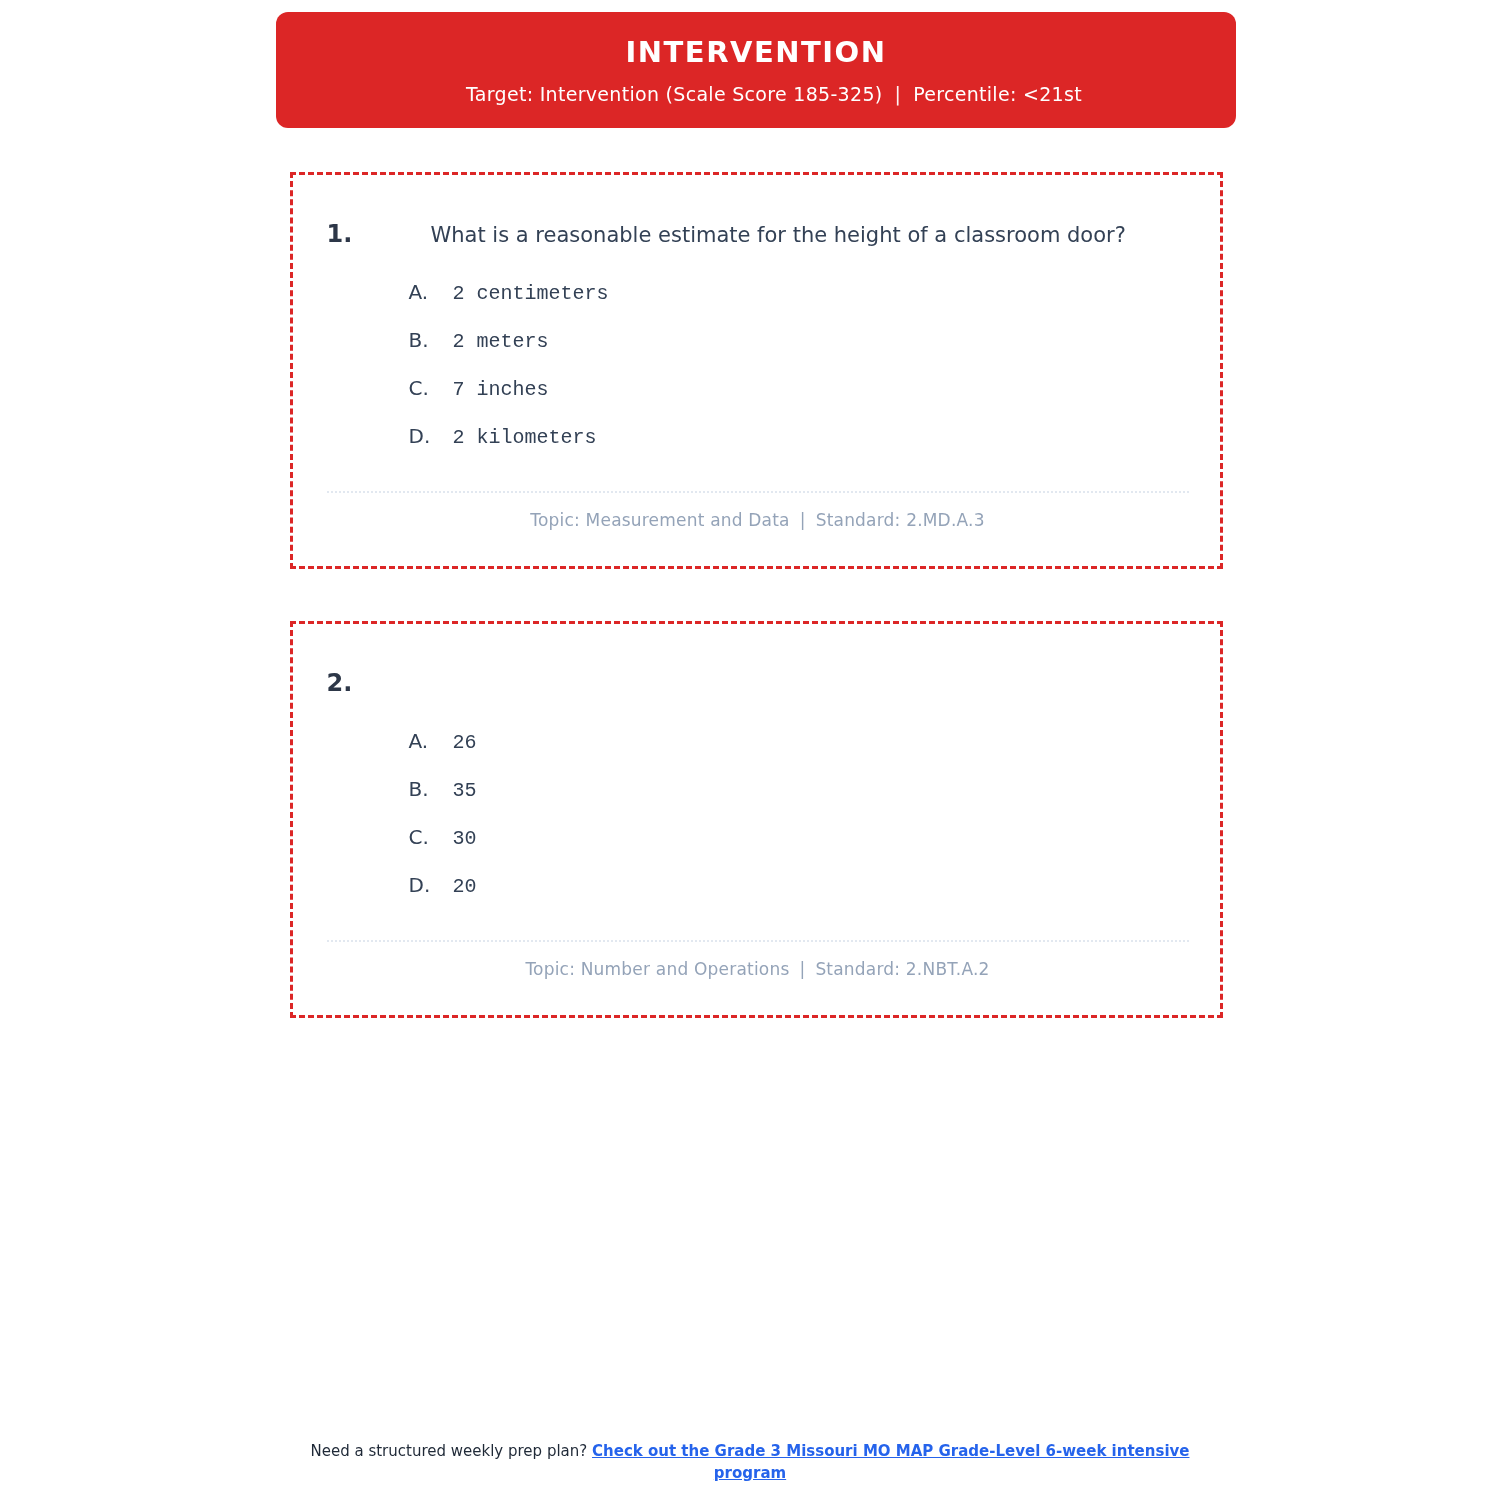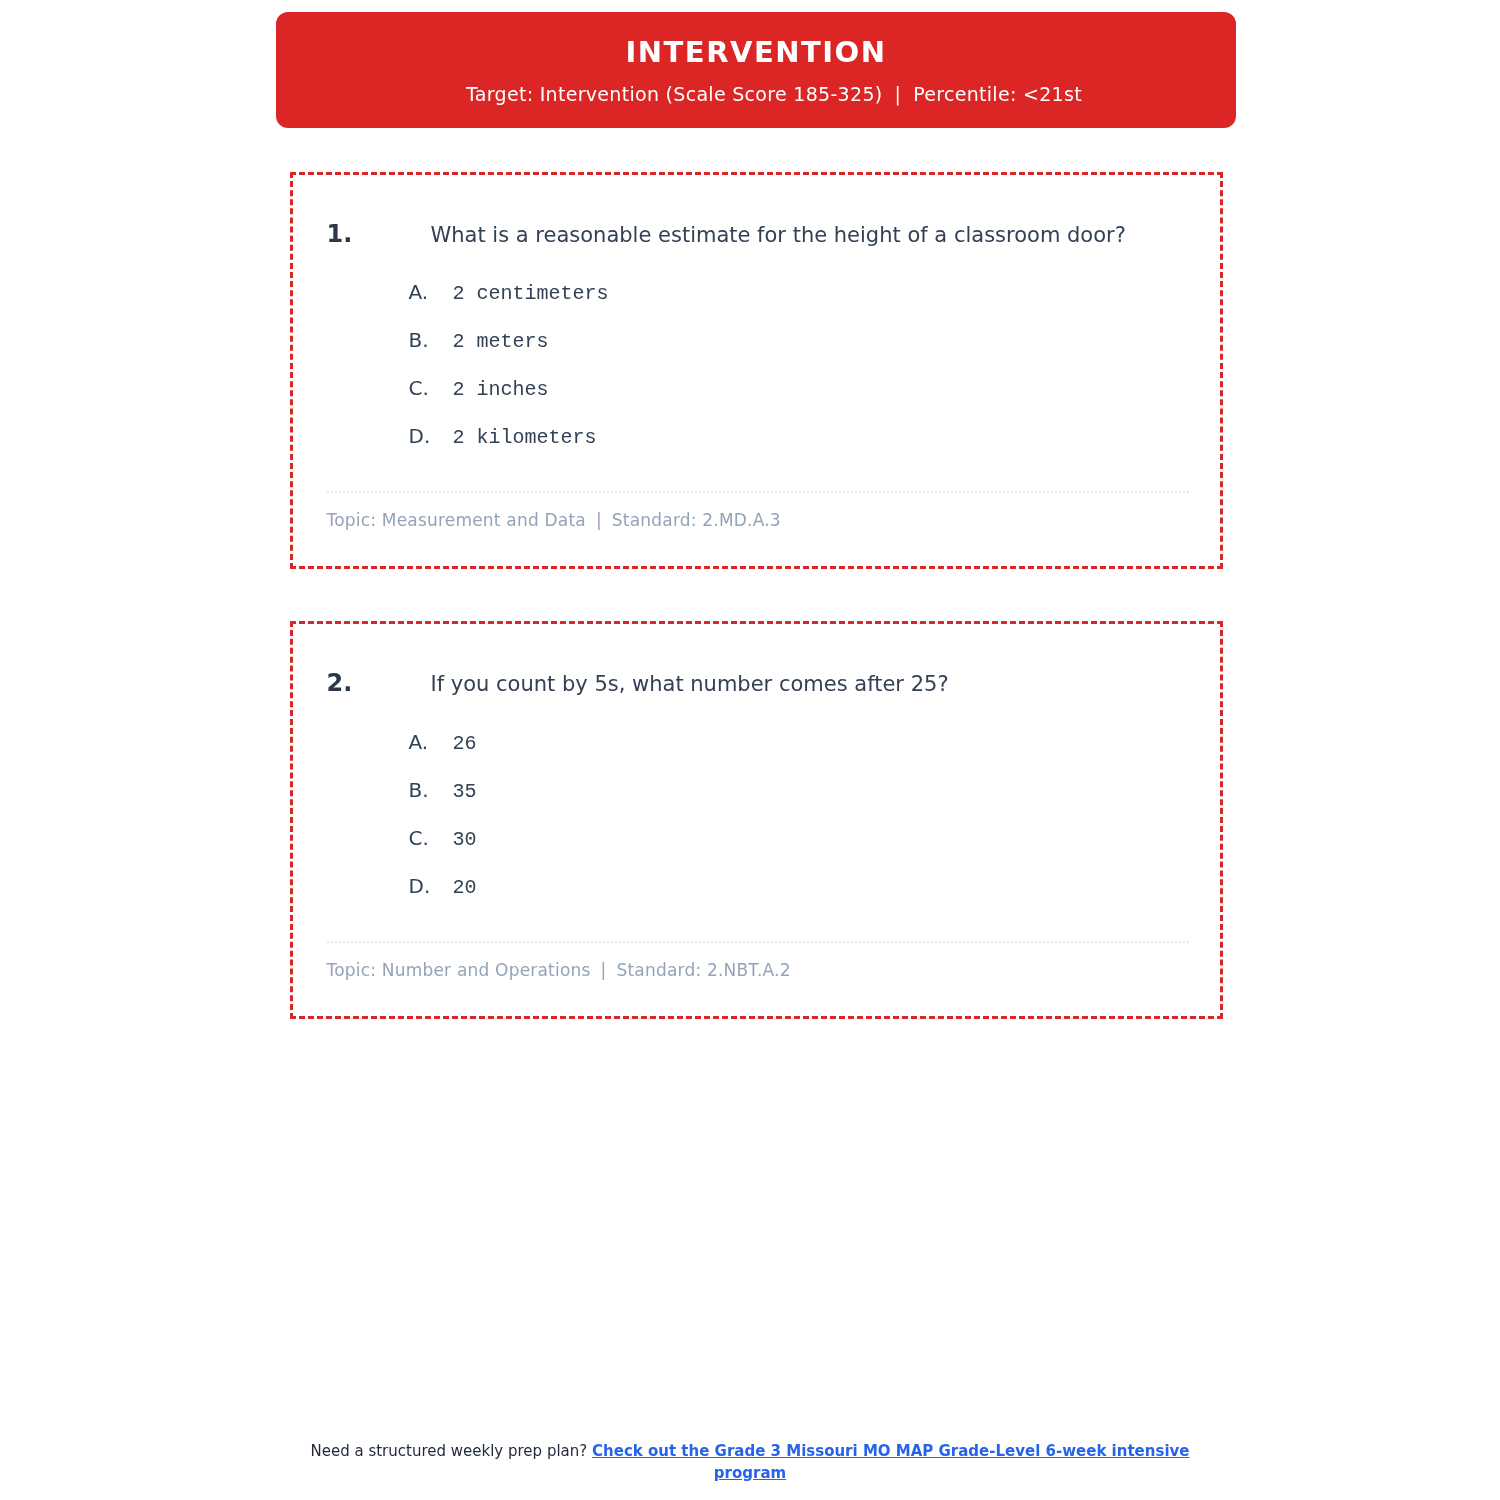--- a/index.html
+++ b/index.html
@@ -91,20 +91,21 @@
   .opt-letter { flex: 0 0 44px; }
   .opt-text { flex: 1; font-family: Liberation Mono, monospace; }
 
   .divider {
     border: none;
     border-top: 2px dotted #E2E8F0;
     margin: 42px 0 0 0;
   }
   .meta {
     margin-top: 17px;
+    text-align: center;
     font-size: 17px;
     color: var(--muted);
     letter-spacing: 0.2px;
   }
   .meta .meta-sep { margin: 0 10px; }
 
   
   .footer {
     position: absolute;
     left: 50%;
@@ -143,37 +144,36 @@
       <li class="option">
         <span class="opt-letter">A.</span>
         <span class="opt-text">2 centimeters</span>
       </li>
       <li class="option">
         <span class="opt-letter">B.</span>
         <span class="opt-text">2 meters</span>
       </li>
       <li class="option">
         <span class="opt-letter">C.</span>
-        <span class="opt-text">2 inches</span>
+        <span class="opt-text">7 inches</span>
       </li>
       <li class="option">
         <span class="opt-letter">D.</span>
         <span class="opt-text">2 kilometers</span>
       </li>
     </ul>
     <hr class="divider">
     <div class="meta">
       <span>Topic: Measurement and Data</span><span class="meta-sep">|</span><span>Standard: 2.MD.A.3</span>
     </div>
   </section>
 
   <section class="question-card second">
     <div class="q-row">
       <span class="q-num">2.</span>
-      <span class="q-text">If you count by 5s, what number comes after 25?</span>
     </div>
     <ul class="options">
       <li class="option">
         <span class="opt-letter">A.</span>
         <span class="opt-text">26</span>
       </li>
       <li class="option">
         <span class="opt-letter">B.</span>
         <span class="opt-text">35</span>
       </li>

